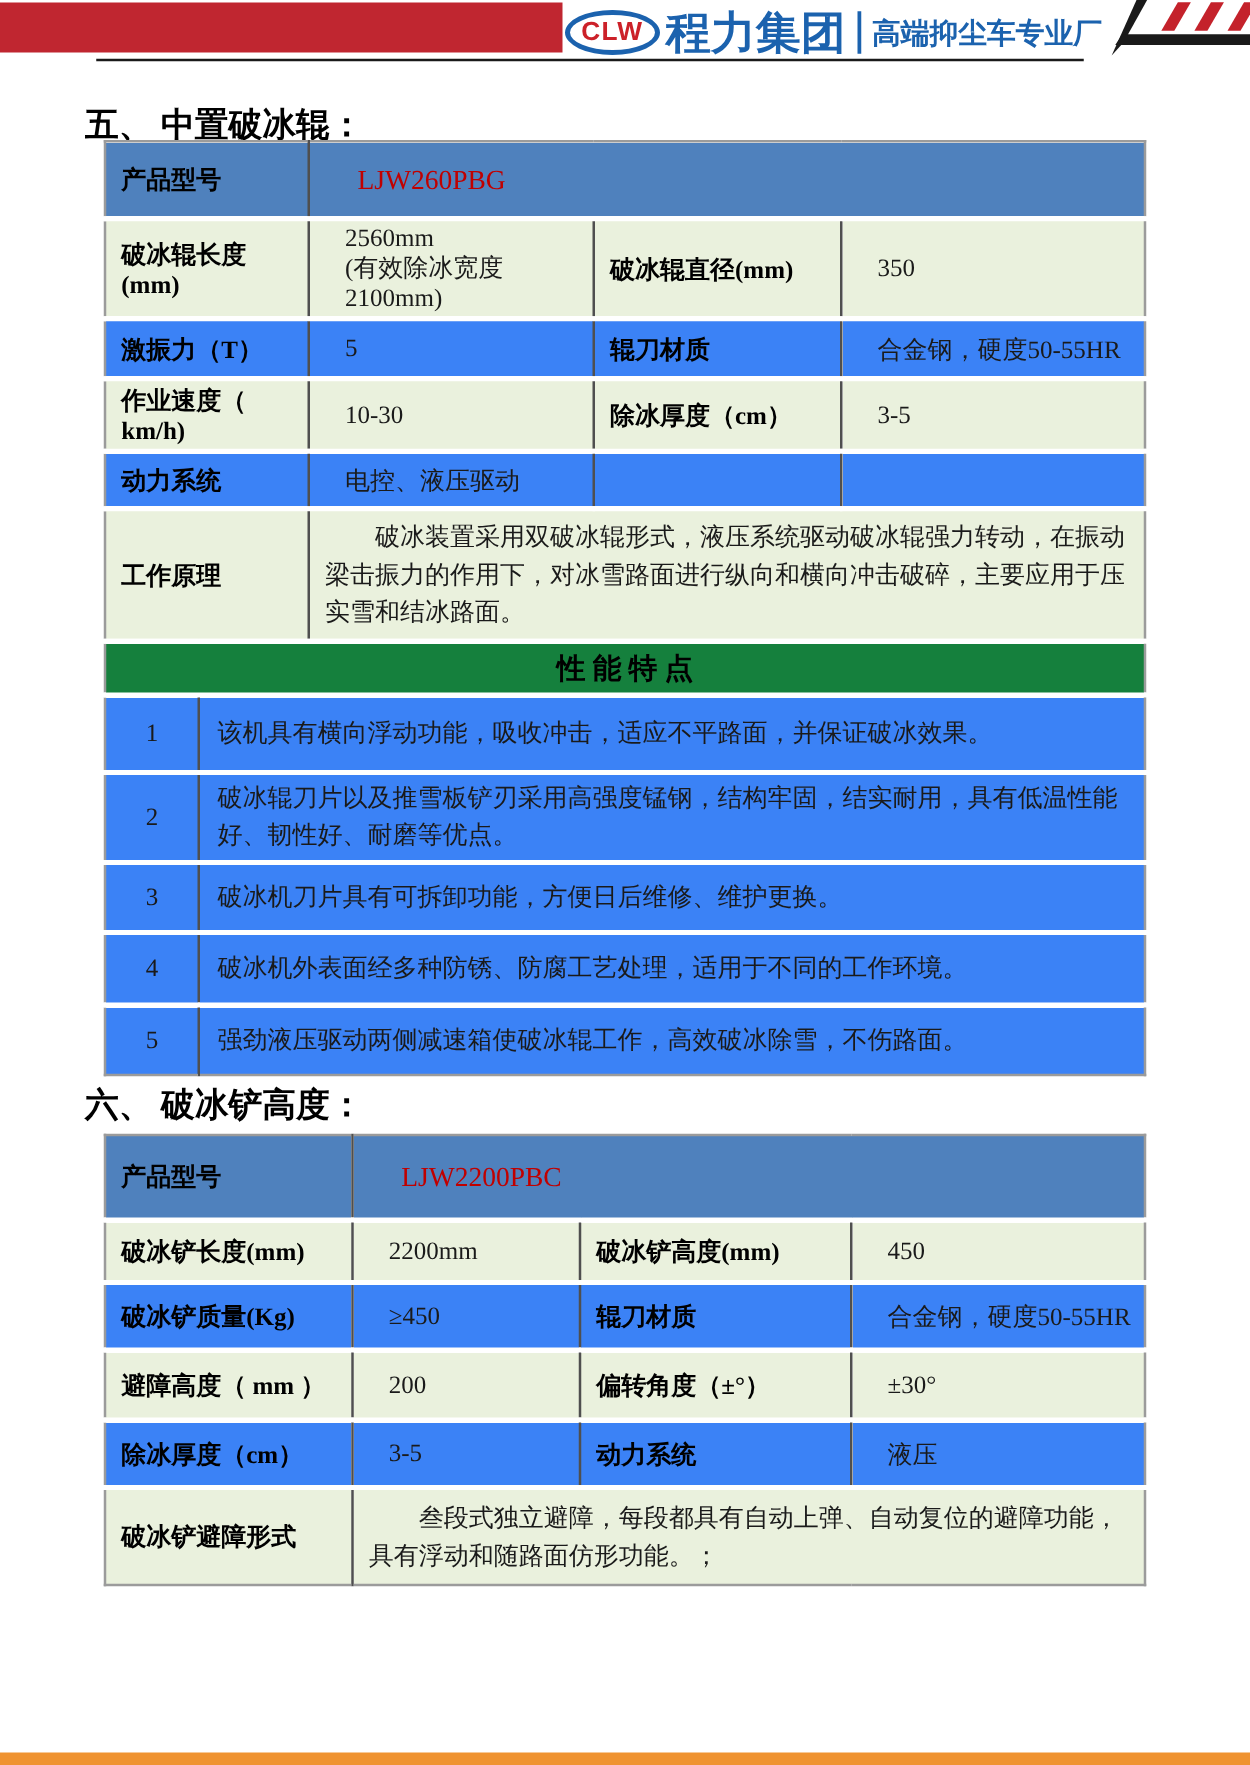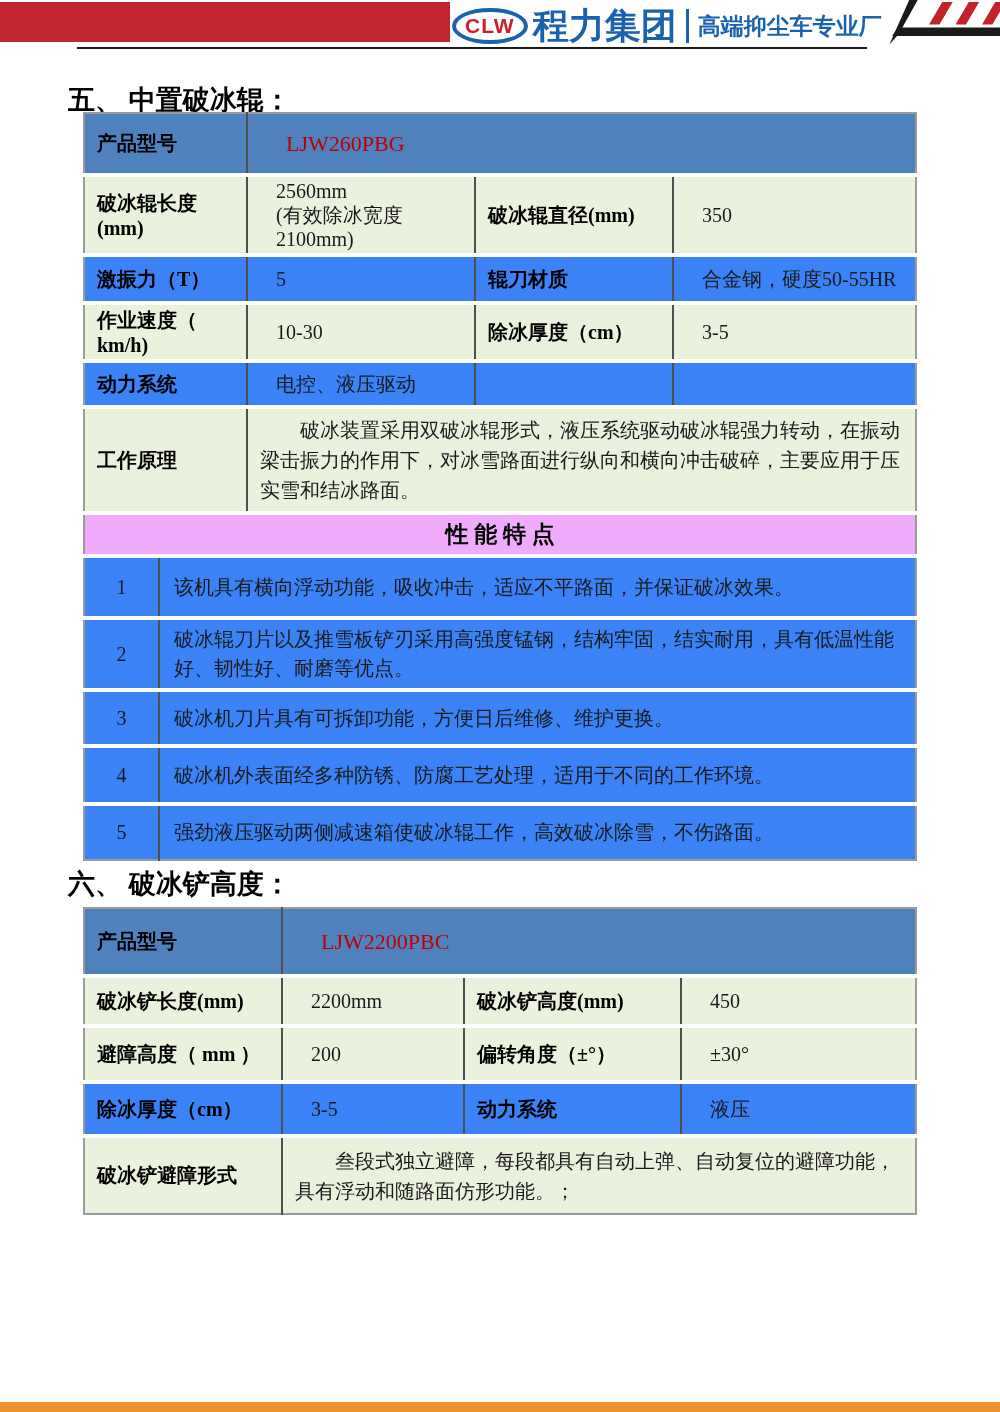--- a/index.html
+++ b/index.html
@@ -37,21 +37,21 @@
   table.feat{border:2px solid #9b9b9b;border-top:none;}
   table.spec2{border:2px solid #9b9b9b;}
   td{vertical-align:middle;font-size:20px;overflow:hidden;margin-top:44px;}
   td + td{border-left:2px solid #4f4f4f;}
   tr + tr td{border-top:4px solid #ffffff;}
   table.feat tr:first-child td{border-top:4px solid #ffffff;}
 
   .row-head td{background:#4f81bd;}
   .row-green td{background:#eaf1dd;}
   .row-blue td{background:#3b82f6;}
-  .row-pink td{background:#f0abfc;}
+  .row-pink td{background:#15803d;}
 
   td.label{font-weight:bold;color:#000;padding:2px 6px 2px 12px;}
   td.value{color:#1a1a1a;padding:2px 6px 2px 28px;}
   td.model{color:#c00000;font-size:22px;padding-left:38px;}
   td.pre{white-space:pre-line;line-height:1.2;}
   td.para{padding:6px 14px 6px 12px;line-height:1.5;}
   td.para .indent{text-indent:2em;display:block;}
   td.feat-title{text-align:center;font-weight:bold;font-size:23px;color:#000;padding:4px 0;}
   td.feat-num{text-align:center;color:#1a1a1a;}
   td.feat-text{padding:4px 14px;line-height:1.45;}
@@ -176,20 +176,26 @@
           <tr class="row-head" style="height:68px">
         <td class="label">产品型号</td>
         <td class="model" colspan="3">LJW2200PBC</td>
       </tr>
       <tr class="row-green" style="height:50px">
         <td class="label">破冰铲长度(mm)</td>
         <td class="value">2200mm</td>
         <td class="label">破冰铲高度(mm)</td>
         <td class="value">450</td>
       </tr>
+      <tr class="row-blue" style="height:54px">
+        <td class="label">破冰铲质量(Kg)</td>
+        <td class="value">≥450</td>
+        <td class="label">辊刀材质</td>
+        <td class="value">合金钢，硬度50-55HR</td>
+      </tr>
       <tr class="row-green" style="height:56px">
         <td class="label">避障高度（ mm ）</td>
         <td class="value">200</td>
         <td class="label">偏转角度（±°）</td>
         <td class="value">±30°</td>
       </tr>
       <tr class="row-blue" style="height:54px">
         <td class="label">除冰厚度（cm）</td>
         <td class="value">3-5</td>
         <td class="label">动力系统</td>

